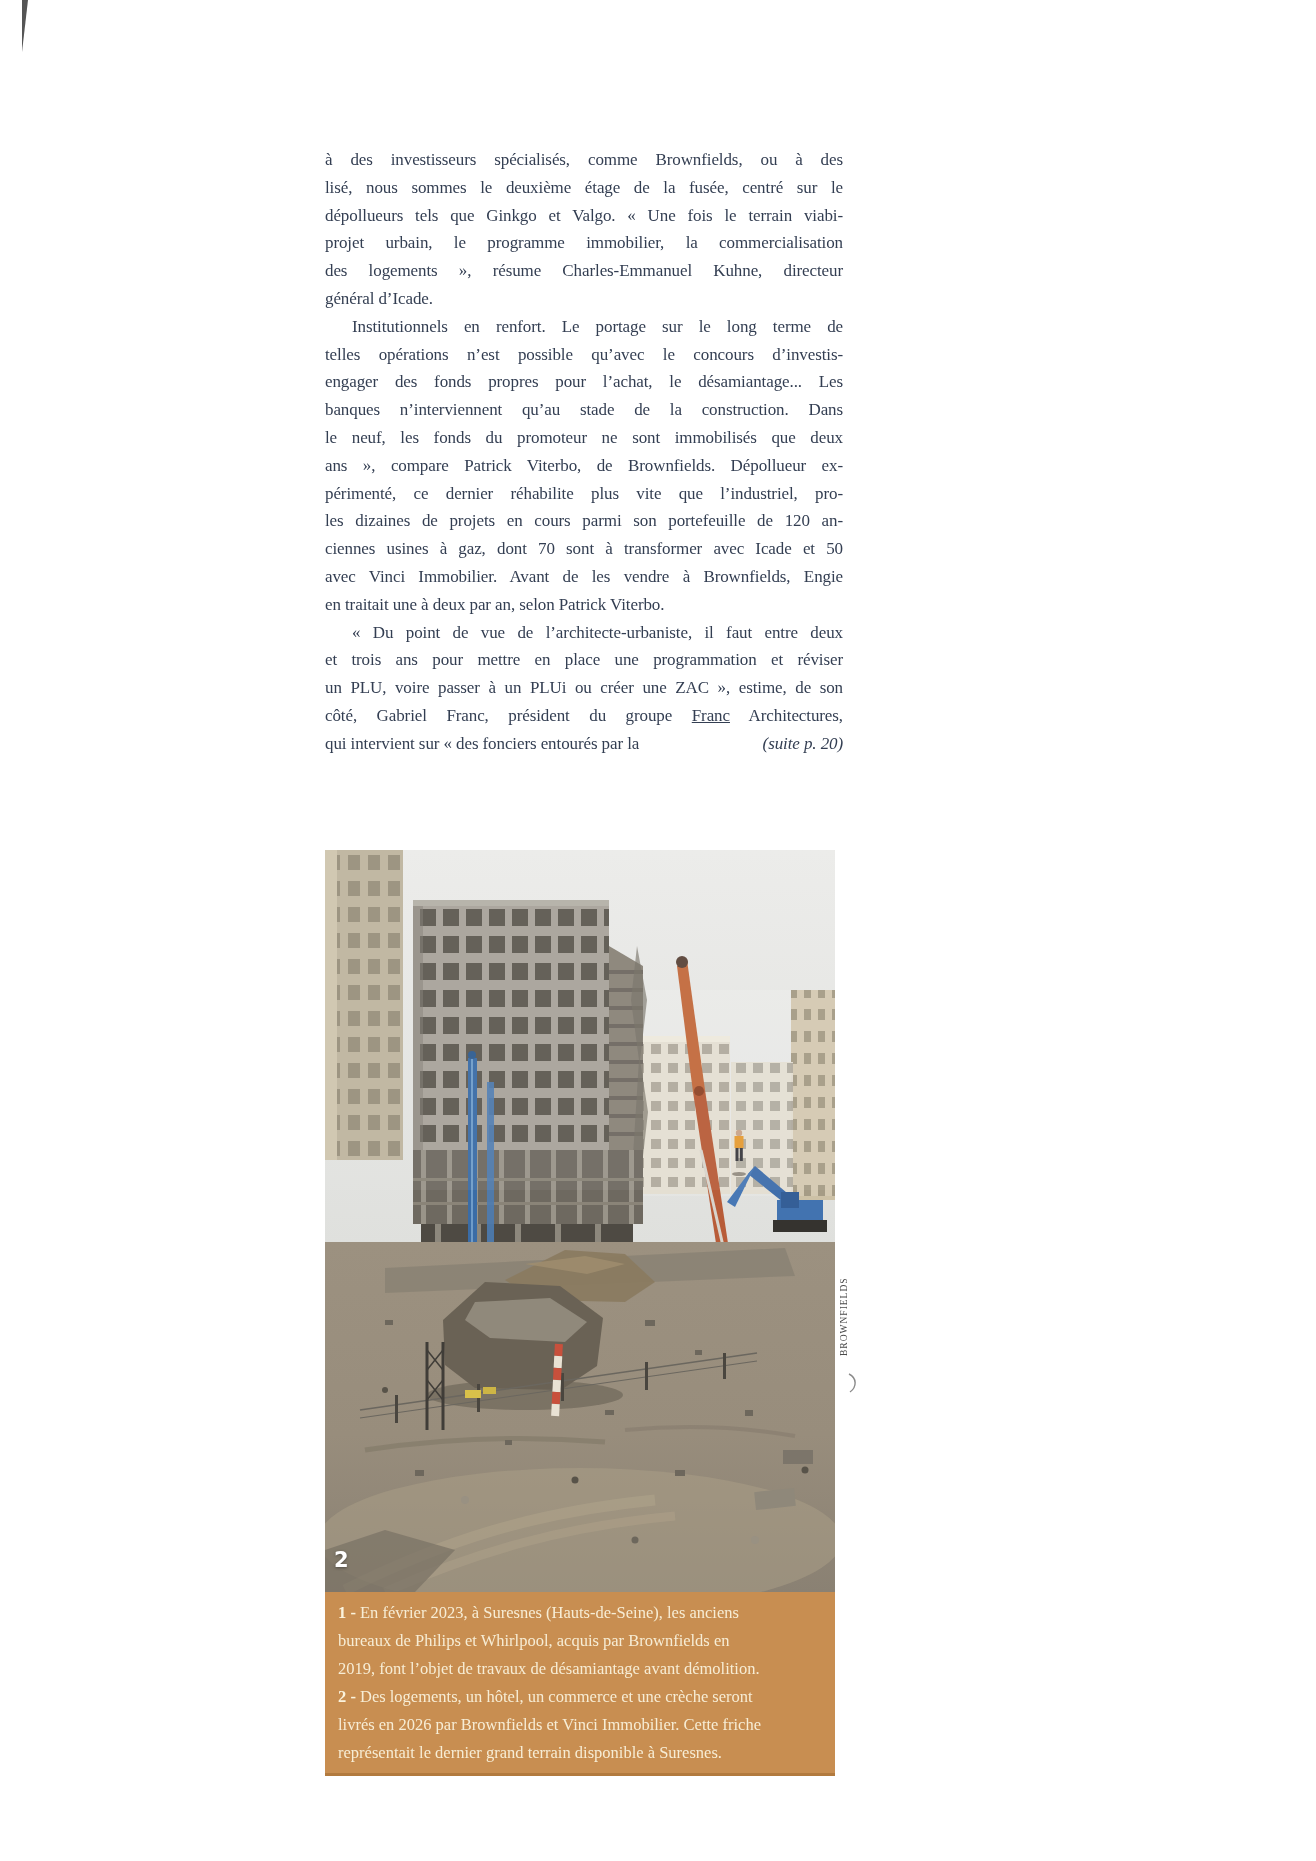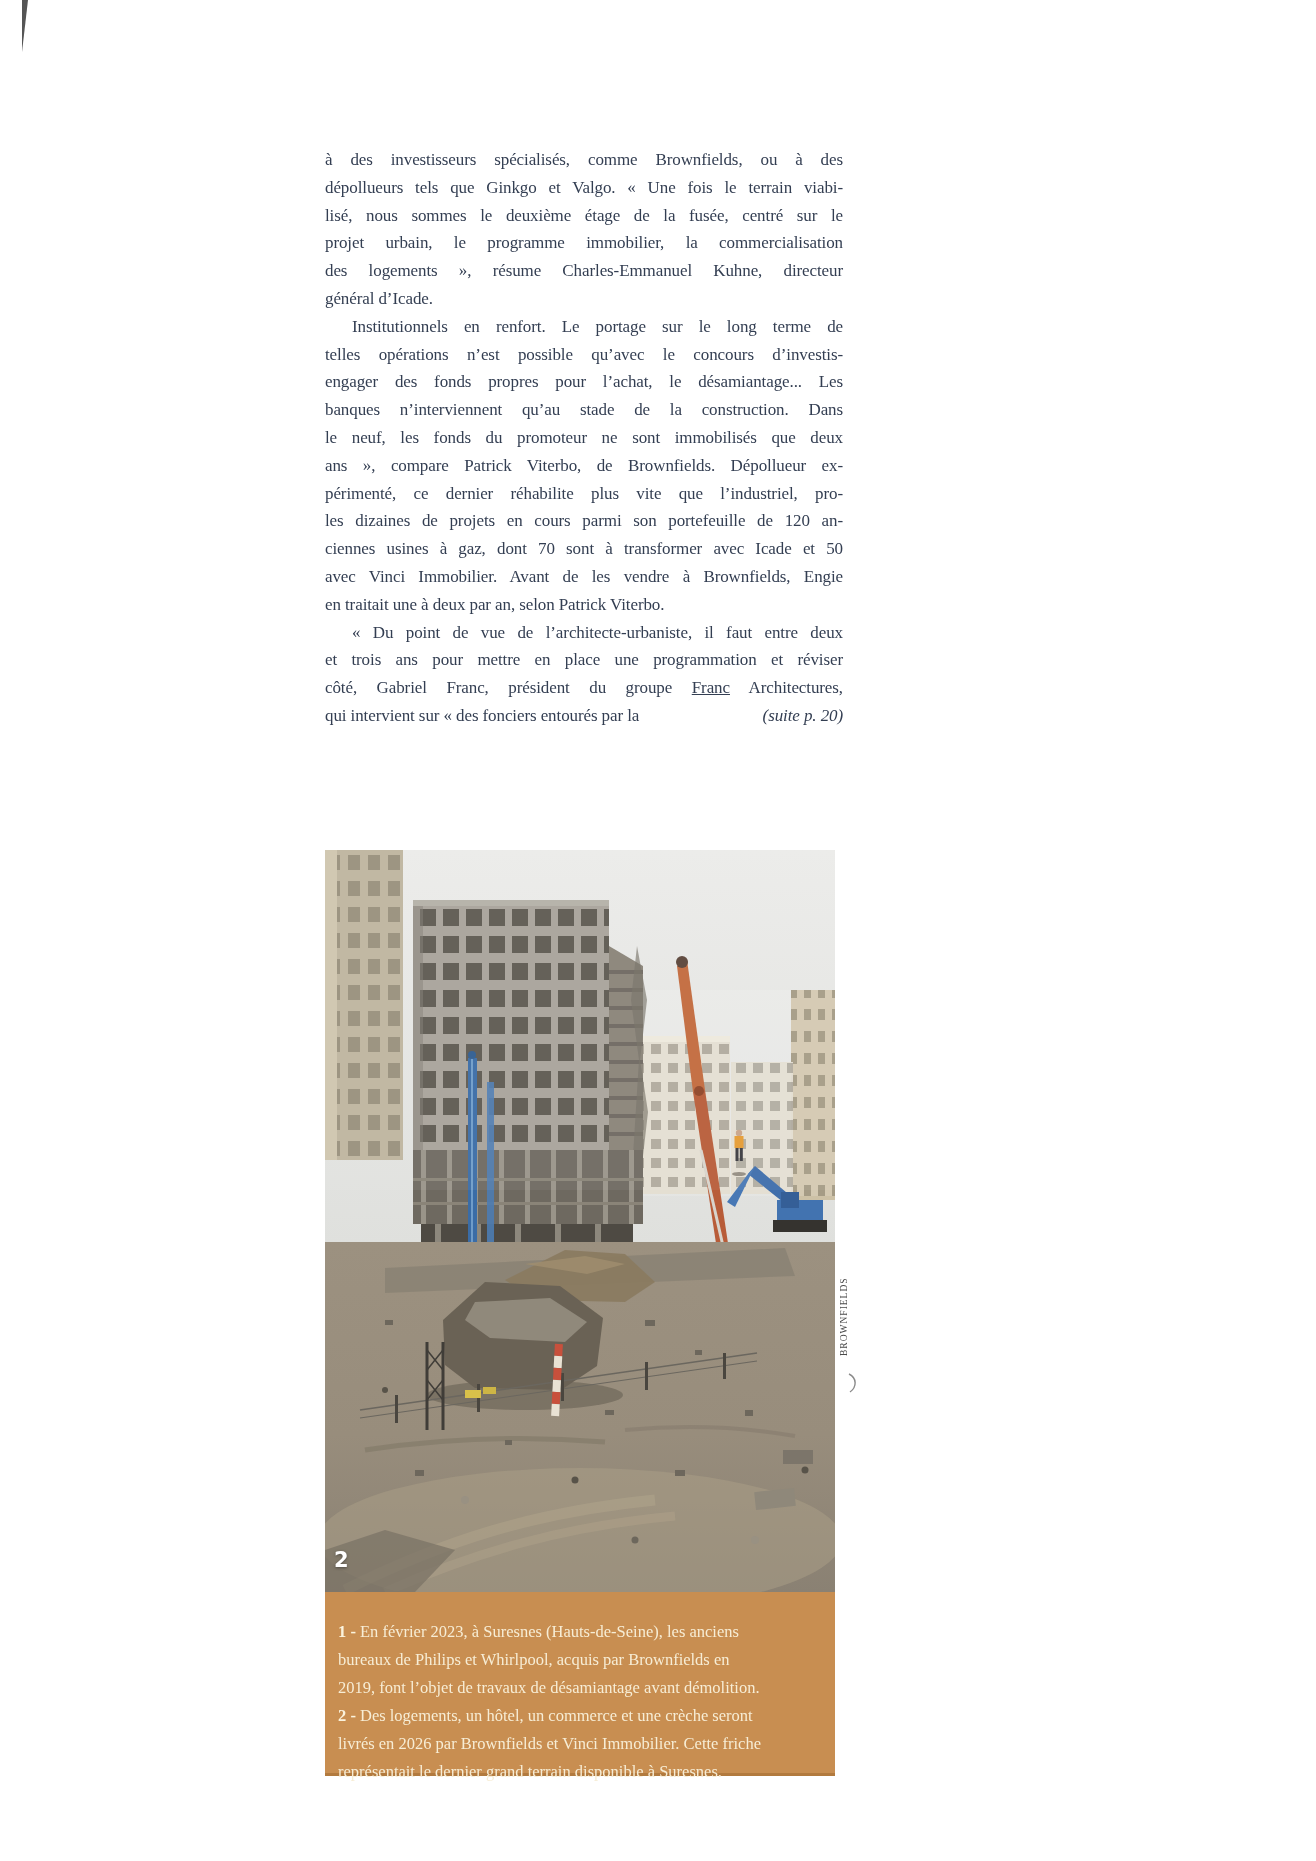--- a/index.html
+++ b/index.html
@@ -28,56 +28,57 @@
          text-shadow:0 1px 3px rgba(40,40,40,.55);}
 
   .credit{position:absolute;left:817px;top:1356px;transform:rotate(-90deg);
           transform-origin:0 0;font-size:9.5px;letter-spacing:1px;color:#4a4a4a;
           font-family:"Liberation Serif", serif;white-space:nowrap;}
   .scan-mark{position:absolute;left:824px;top:1372px;}
 
   
   .caption{position:absolute;left:303px;top:1592px;width:510px;height:184px;
            box-sizing:border-box;background:#c88e51;color:#f7edd5;
-           padding:26px 14px 0 13px;font-size:16.5px;line-height:28px;
+           padding:7px 14px 0 13px;font-size:16.5px;line-height:28px;
            border-bottom:3px solid #b27a3e;}
   .cap-line{white-space:nowrap;}
   .caption b{font-weight:bold;color:#fbf3dd;}
 </style>
 </head>
 <body>
 
 <div class="page">
 
   <div class="corner-mark"></div>
 
   <div class="article">
     <div class="line">à des investisseurs spécialisés, comme Brownfields, ou à des</div>
+    <div class="line">lisé, nous sommes le deuxième étage de la fusée, centré sur le</div>
     <div class="line">dépollueurs tels que Ginkgo et Valgo. « Une fois le terrain viabi-</div>
-    <div class="line">lisé, nous sommes le deuxième étage de la fusée, centré sur le</div>
     <div class="line">projet urbain, le programme immobilier, la commercialisation</div>
     <div class="line">des logements », résume Charles-Emmanuel Kuhne, directeur</div>
     <div class="line short">général d’Icade.</div>
 
     <div class="line indent">
       <span class="lead-bold">Institutionnels en renfort.</span><span> Le portage sur le long terme de</span>
     </div>
     <div class="line">telles opérations n’est possible qu’avec le concours d’investis-</div>
     <div class="line">engager des fonds propres pour l’achat, le désamiantage... Les</div>
     <div class="line">banques n’interviennent qu’au stade de la construction. Dans</div>
     <div class="line">le neuf, les fonds du promoteur ne sont immobilisés que deux</div>
     <div class="line">ans », compare Patrick Viterbo, de Brownfields. Dépollueur ex-</div>
     <div class="line">périmenté, ce dernier réhabilite plus vite que l’industriel, pro-</div>
     <div class="line">les dizaines de projets en cours parmi son portefeuille de 120 an-</div>
     <div class="line">ciennes usines à gaz, dont 70 sont à transformer avec Icade et 50</div>
     <div class="line">avec Vinci Immobilier. Avant de les vendre à Brownfields, Engie</div>
     <div class="line short">en traitait une à deux par an, selon Patrick Viterbo.</div>
 
     <div class="line indent">« Du point de vue de l’architecte-urbaniste, il faut entre deux</div>
     <div class="line">et trois ans pour mettre en place une programmation et réviser</div>
+    <div class="line">un PLU, voire passer à un PLUi ou créer une ZAC », estime, de son</div>
     <div class="line">
       <span>côté, Gabriel Franc, président du groupe </span><span class="u">Franc</span><span> Architectures,</span>
     </div>
     <div class="line flexline">
       <span>qui intervient sur « des fonciers entourés par la</span>
       <span class="suite-note">(suite p. 20)</span>
     </div>
   </div>
 
   <div class="photo-wrap">

